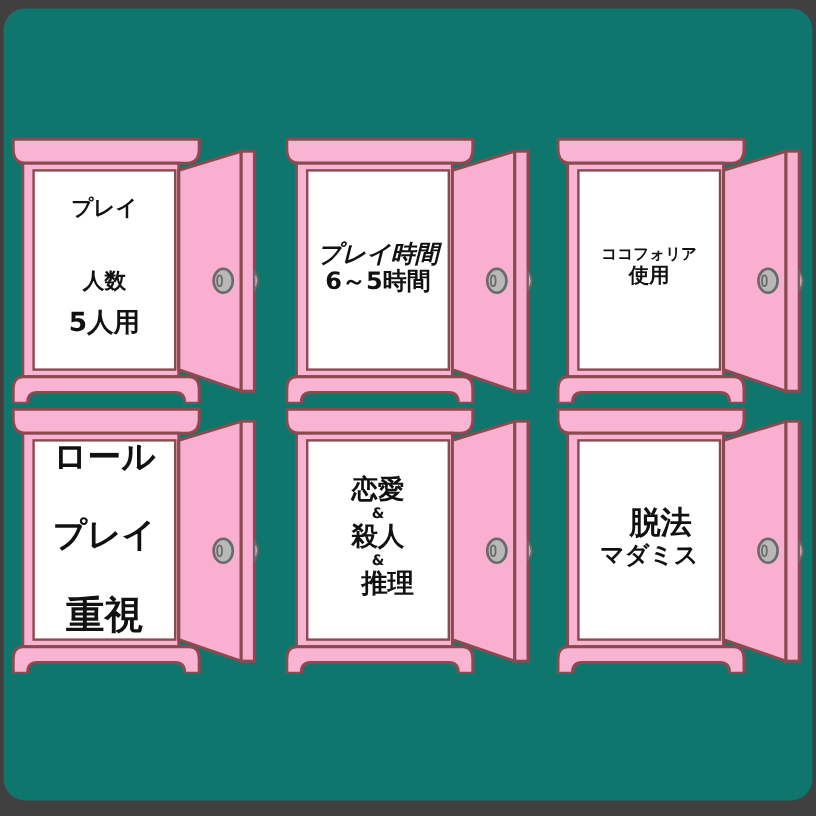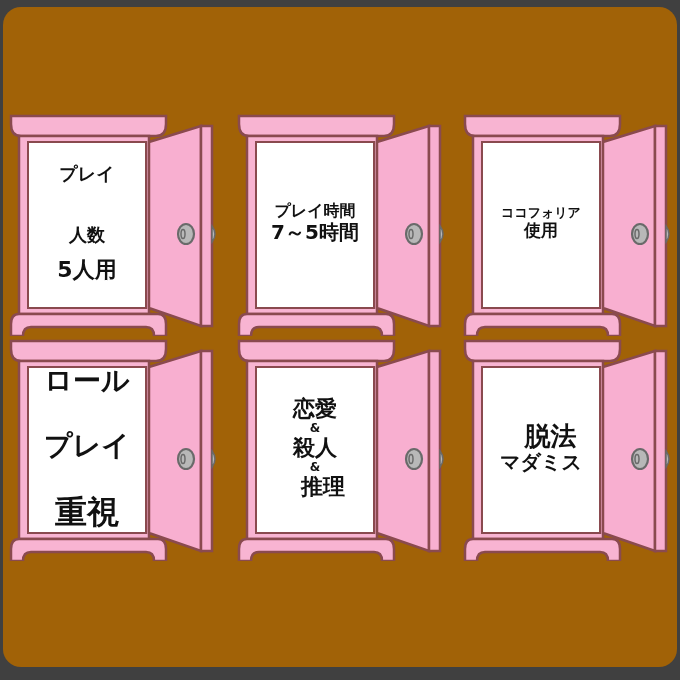--- a/index.html
+++ b/index.html
@@ -7,21 +7,21 @@
     width: 680px; height: 680px;
     background: #404040;
     position: relative;
     overflow: hidden;
     font-family: "DejaVu Sans", sans-serif;
   }
   .card {
     position: absolute;
     left: 3px; top: 7px;
     width: 674px; height: 660px;
-    background: #a16207;
+    background: #0f766e;
     border-radius: 18px;
     overflow: hidden;
   }
   .cabinet {
     position: absolute;
     width: 220px; height: 226px;
   }
   .cabinet svg { position: absolute; left: 0; top: 0; }
   .label {
     position: absolute;
@@ -78,22 +78,22 @@
       <path class="cab" d="M13 204 H152 Q160 204 160 214 V226 H148 Q148 217 140 217 H25 Q17 217 17 226 H5 V214 Q5 204 13 204 Z" stroke-width="2.5" fill="#f8b4d2" stroke="#8a4a4f"></path>
 
       <path class="door" d="M143 32 L195 16 L195 216 L143 198 Z" stroke-width="2.5" fill="#f8afd0" stroke="#8a4a4f"></path>
       <rect class="door" x="195" y="16" width="11" height="200" stroke-width="2.5" fill="#f8afd0" stroke="#8a4a4f"></rect>
 
       <ellipse class="knob" cx="180" cy="124" rx="8" ry="10" stroke-width="2.2" fill="#b8b8b8" stroke="#6a6a6a"></ellipse>
       <ellipse cx="177" cy="124" rx="2" ry="4.5" fill="none" class="knobin" stroke-width="1.5" stroke="#6a6a6a"></ellipse>
       <path class="knob" d="M206 116 Q212 124 206 132 Z" stroke-width="1.5" fill="#b8b8b8" stroke="#6a6a6a"></path>
     </svg>
     <div class="label" style="color: rgb(17, 17, 17);">
-          <span style="font-size: 16px;">プレイ時間</span>
-          <span style="font-size: 20px;">7～5時間</span>
+          <span style="font-size: 20px; font-style: italic;">プレイ時間</span>
+          <span style="font-size: 20px;">6～5時間</span>
         </div>
   </div>
       <div class="cabinet" style="left: 457px; top: 103px;">
     <svg width="220" height="226" viewBox="0 0 220 226">
 
       <path class="cab" d="M5 6 H160 V14 Q160 26 150 26 H15 Q5 26 5 14 Z" stroke-width="2.5" fill="#f8b4d2" stroke="#8a4a4f"></path>
 
       <rect class="cab" x="13" y="26" width="130" height="178" stroke-width="2.5" fill="#f8b4d2" stroke="#8a4a4f"></rect>
 
       <rect x="22" y="32" width="118" height="166" fill="#ffffff" class="inner" stroke-width="2" stroke="#8a4a4f"></rect>

